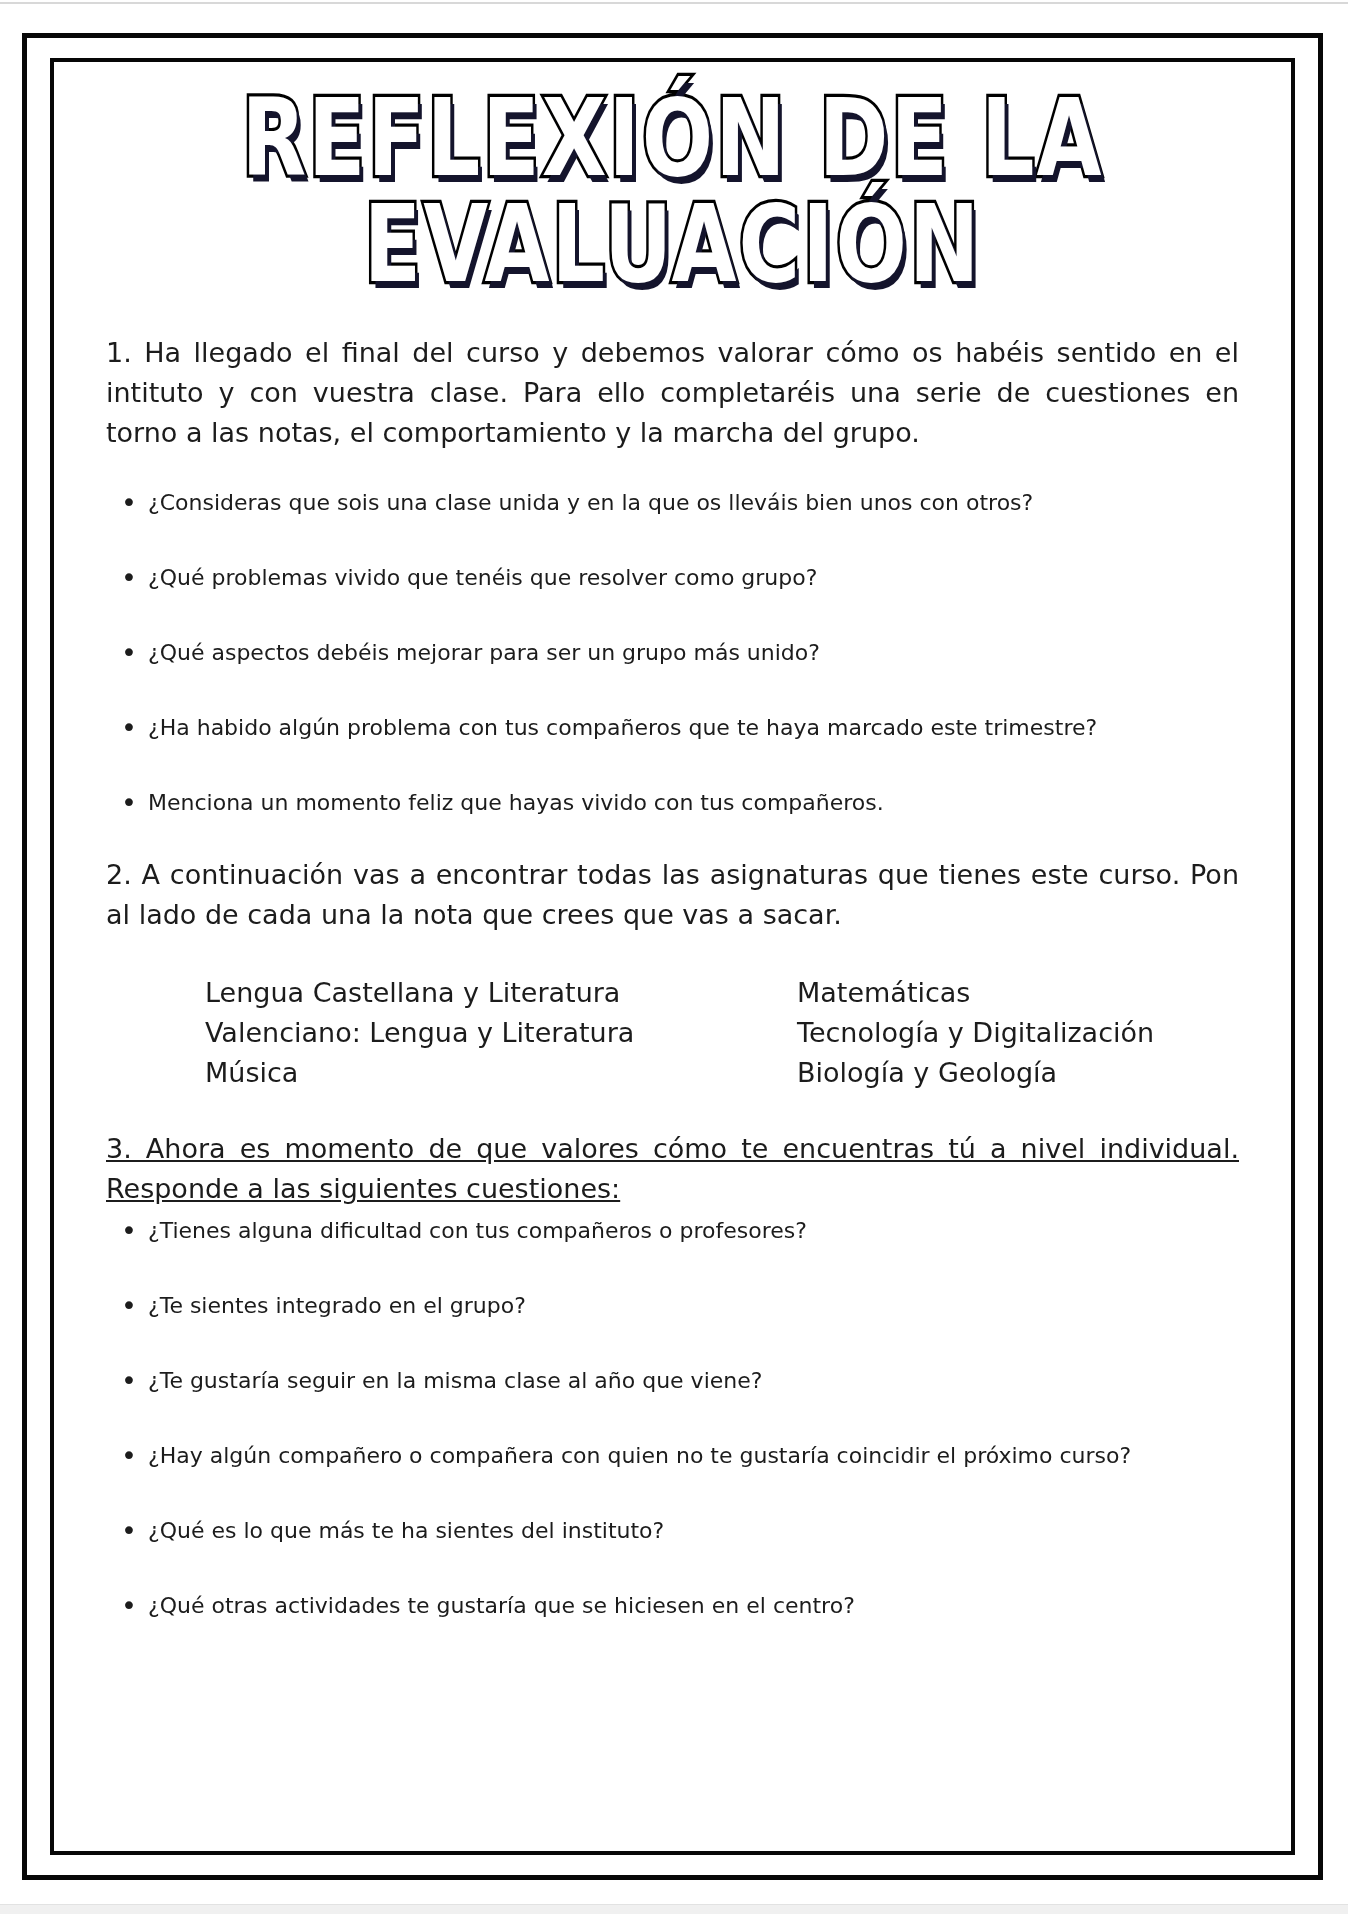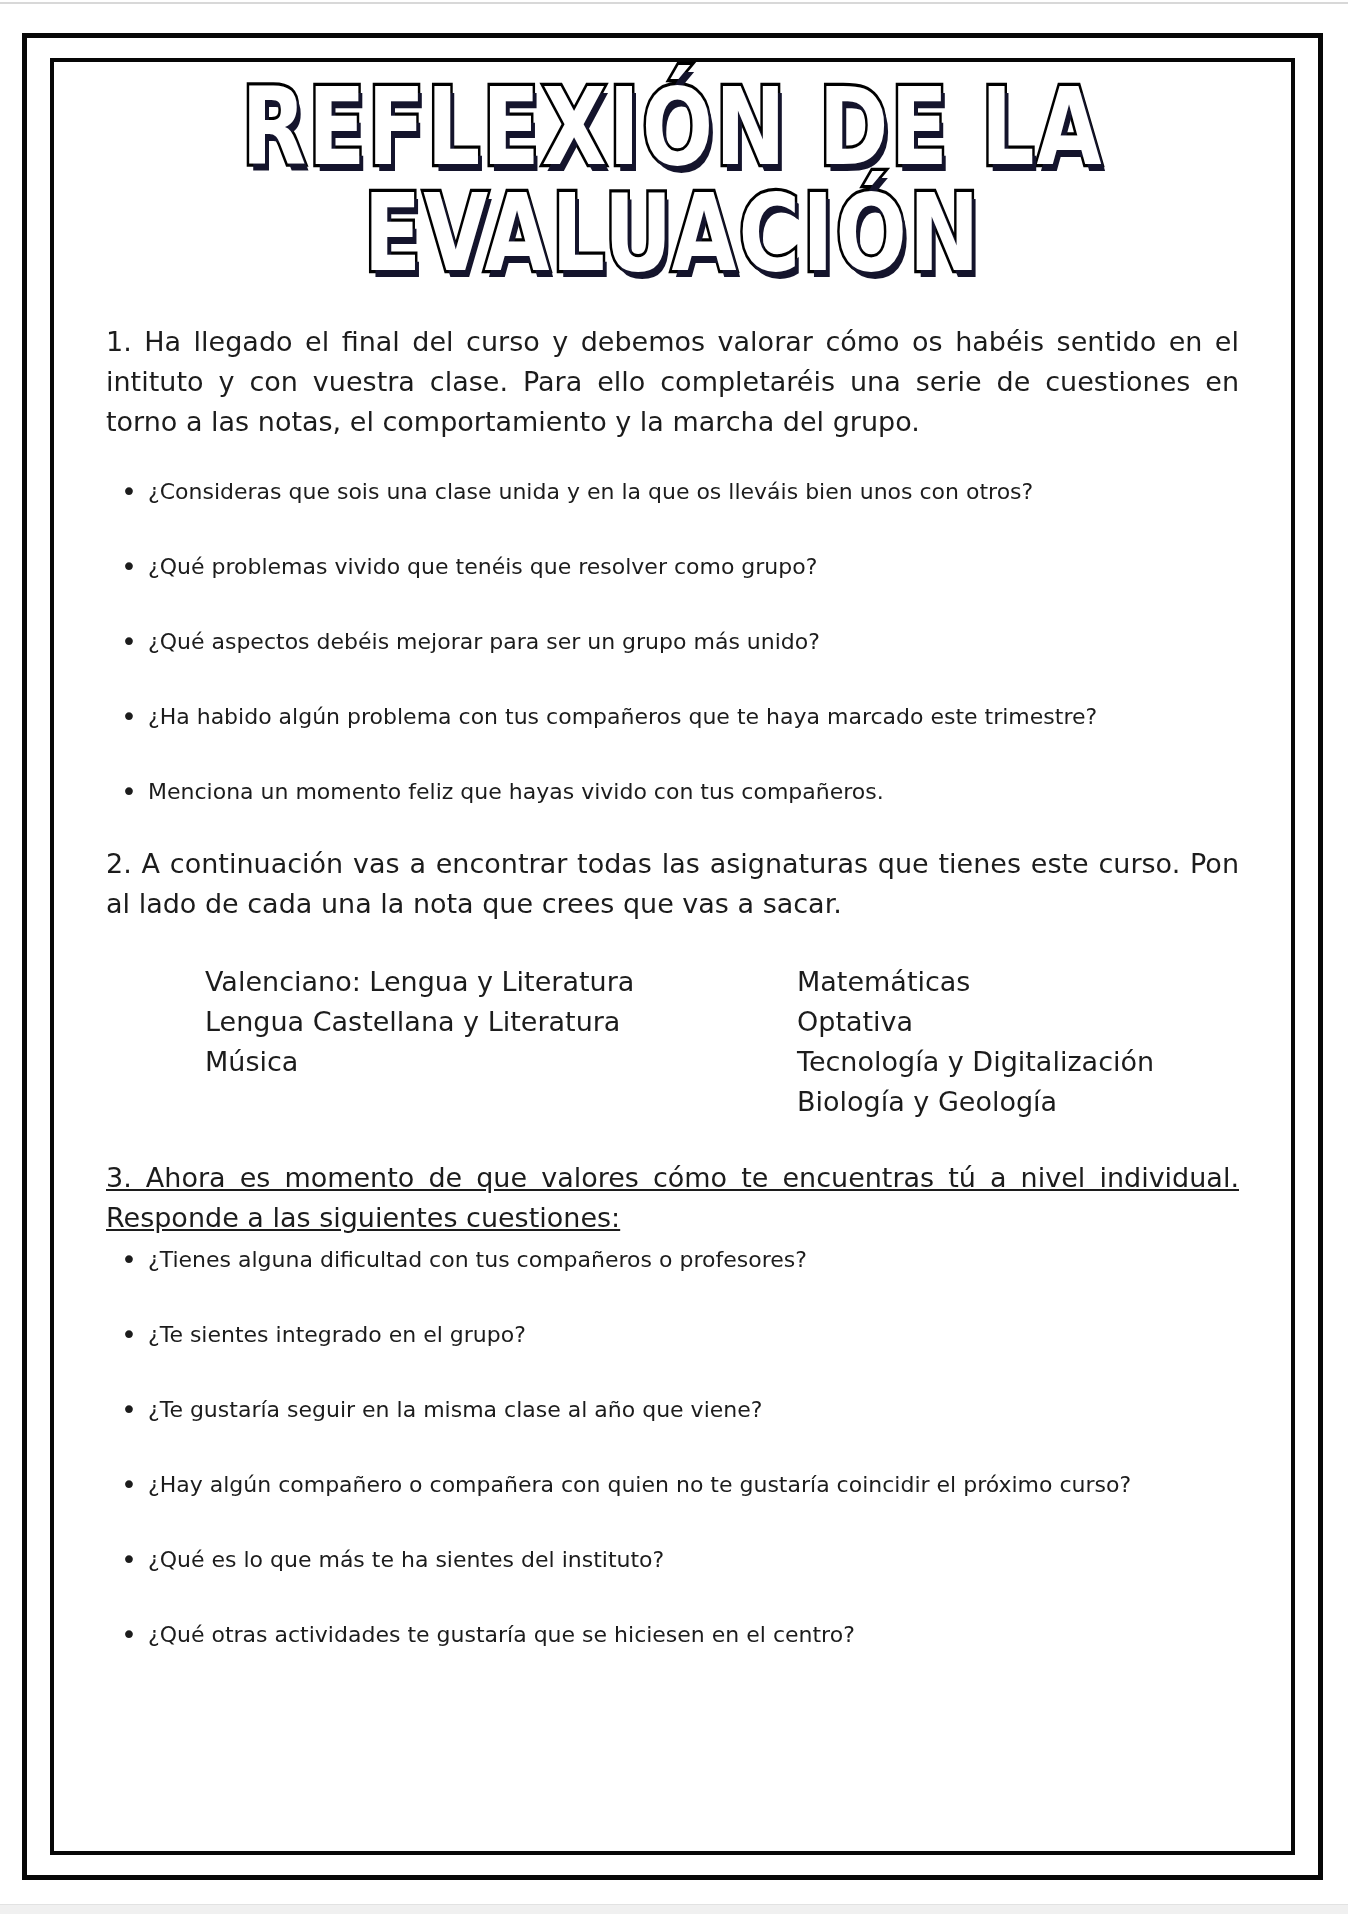--- a/index.html
+++ b/index.html
@@ -26,21 +26,21 @@
     border: 5px solid #070707;
     box-sizing: border-box;
   }
   .inner-frame {
     position: absolute; left: 23px; right: 23px; top: 20px; bottom: 20px;
     border: 4px solid #070707;
     box-sizing: border-box;
   }
   .content {
     position: absolute; inset: 0;
-    padding: 12px 52px 0 52px;
+    padding: 23px 52px 0 52px;
   }
   
   .title {
     margin: 0 0 36px 0;
     text-align: center;
     font-weight: bold;
     letter-spacing: 2px;
   }
   .title-line {
     display: block;
@@ -129,27 +129,26 @@
           <li class="qitem">
             <span class="bullet">•</span>
             <span class="qtext">Menciona un momento feliz que hayas vivido con tus compañeros.</span>
           </li>
         </ul>
 
         <p class="para">2. A continuación vas a encontrar todas las asignaturas que tienes este curso. Pon al lado de cada una la nota que crees que vas a sacar.</p>
 
         <div class="subjects">
           <div class="subjects-col">
+            <div class="subject">Lengua Castellana y Literatura</div>
             <div class="subject">Valenciano: Lengua y Literatura</div>
-            <div class="subject">Lengua Castellana y Literatura</div>
             <div class="subject">Música</div>
           </div>
           <div class="subjects-col">
             <div class="subject">Matemáticas</div>
-            <div class="subject">Optativa</div>
             <div class="subject">Tecnología y Digitalización</div>
             <div class="subject">Biología y Geología</div>
           </div>
         </div>
 
         <p class="para no-gap">3. Ahora es momento de que valores cómo te encuentras tú a nivel individual. Responde a las siguientes cuestiones:</p>
 
         <ul class="qlist">
           <li class="qitem">
             <span class="bullet">•</span>

